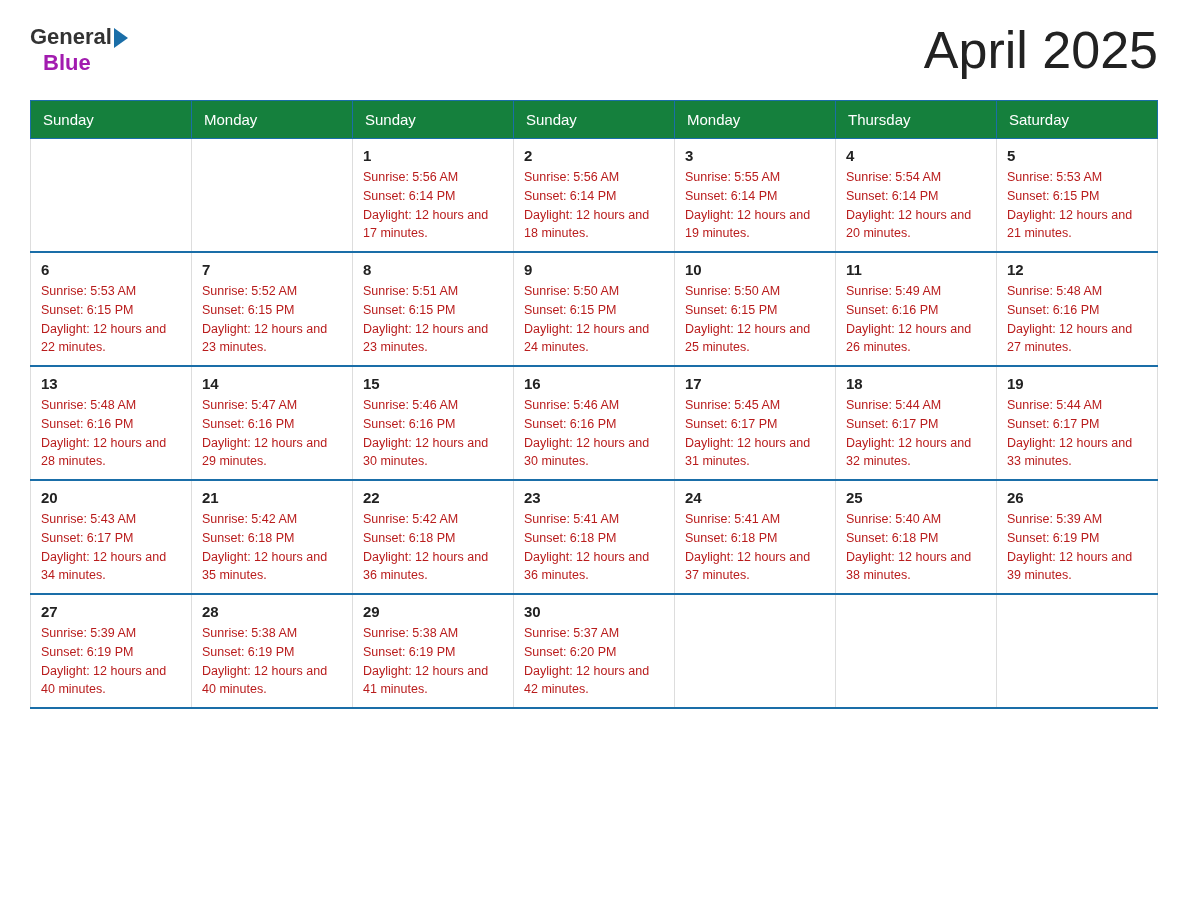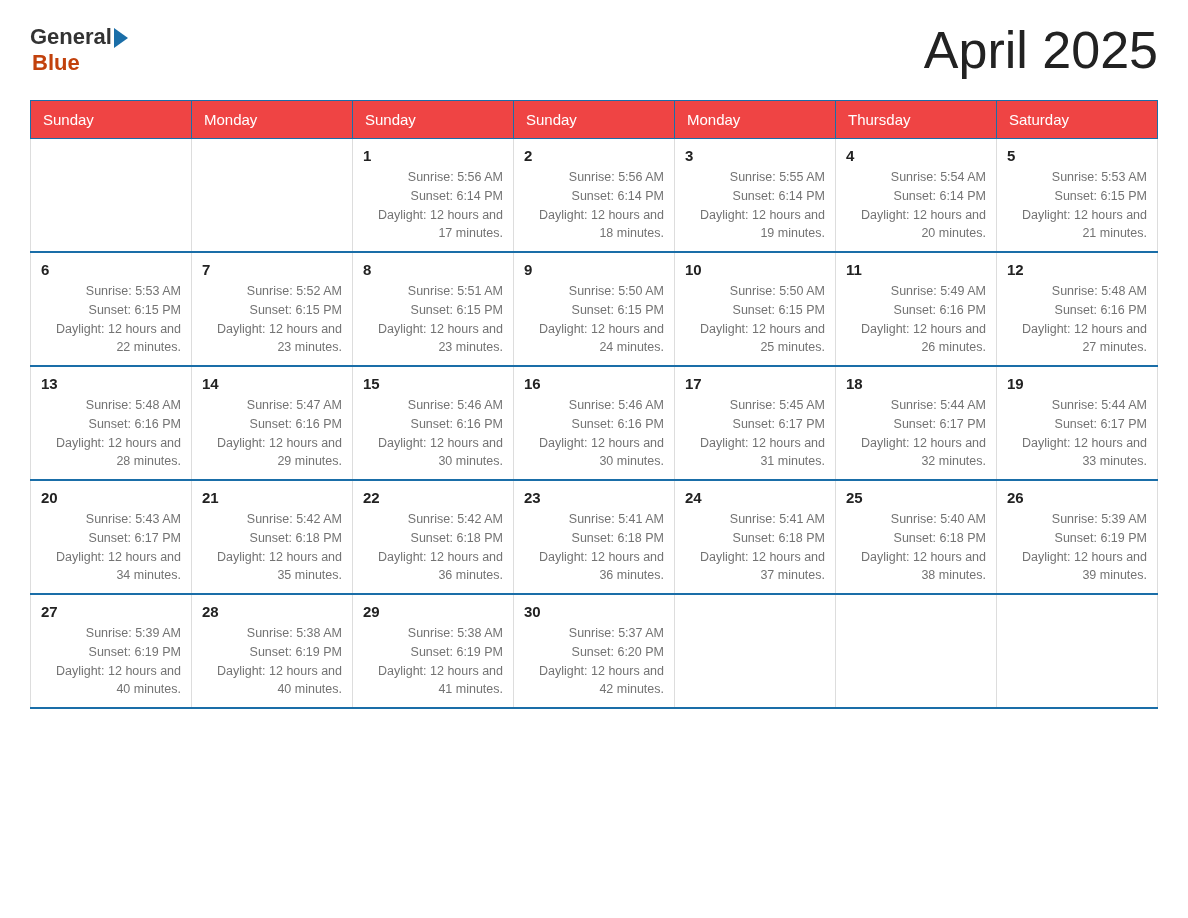--- a/index.html
+++ b/index.html
@@ -34,22 +34,22 @@
       height: 0;
       border-left: 14px solid #1a6ea8;
       border-top: 10px solid transparent;
       border-bottom: 10px solid transparent;
       margin-left: 2px;
       margin-top: 2px;
     }
     .logo-blue {
       font-size: 22px;
       font-weight: bold;
-      color: #c2410c;
-      margin-left: 2px;
+      color: #a21caf;
+      margin-left: 13px;
     }
     .title-block {
       text-align: right;
       margin-left: 30px;
     }
     .title-block h1 {
       font-size: 52px;
       font-weight: 300;
       color: #222;
     }
@@ -57,21 +57,21 @@
       font-size: 22px;
       font-weight: normal;
       color: #444;
       margin-top: 4px;
     }
     .calendar {
       width: 100%;
       border-collapse: collapse;
     }
     .calendar thead tr {
-      background-color: #ef4444;
+      background-color: #15803d;
     }
     .calendar thead th {
       color: #fff;
       font-size: 15px;
       font-weight: normal;
       padding: 10px 12px;
       text-align: left;
       border: 1px solid #1a6ea8;
     }
     .calendar tbody tr {
@@ -88,23 +88,22 @@
       height: 100px;
     }
     .day-number {
       font-size: 15px;
       font-weight: bold;
       color: #222;
       margin-bottom: 4px;
     }
     .day-info {
       font-size: 12.5px;
-      color: #737373;
+      color: #b91c1c;
       line-height: 1.5;
-      text-align: right;
     }
     .empty-cell {
       background: #fff;
     }
   </style>
 </head>
 <body>
 
 <div class="header">
   <div class="logo">

